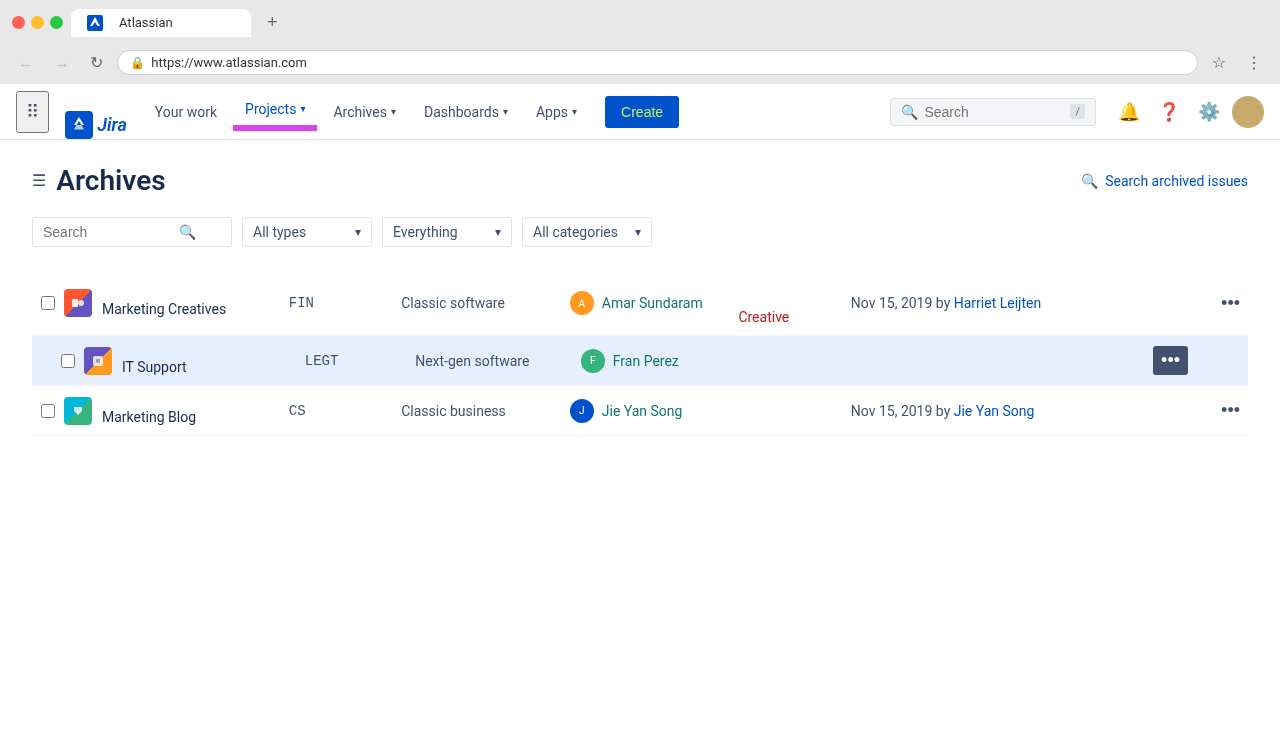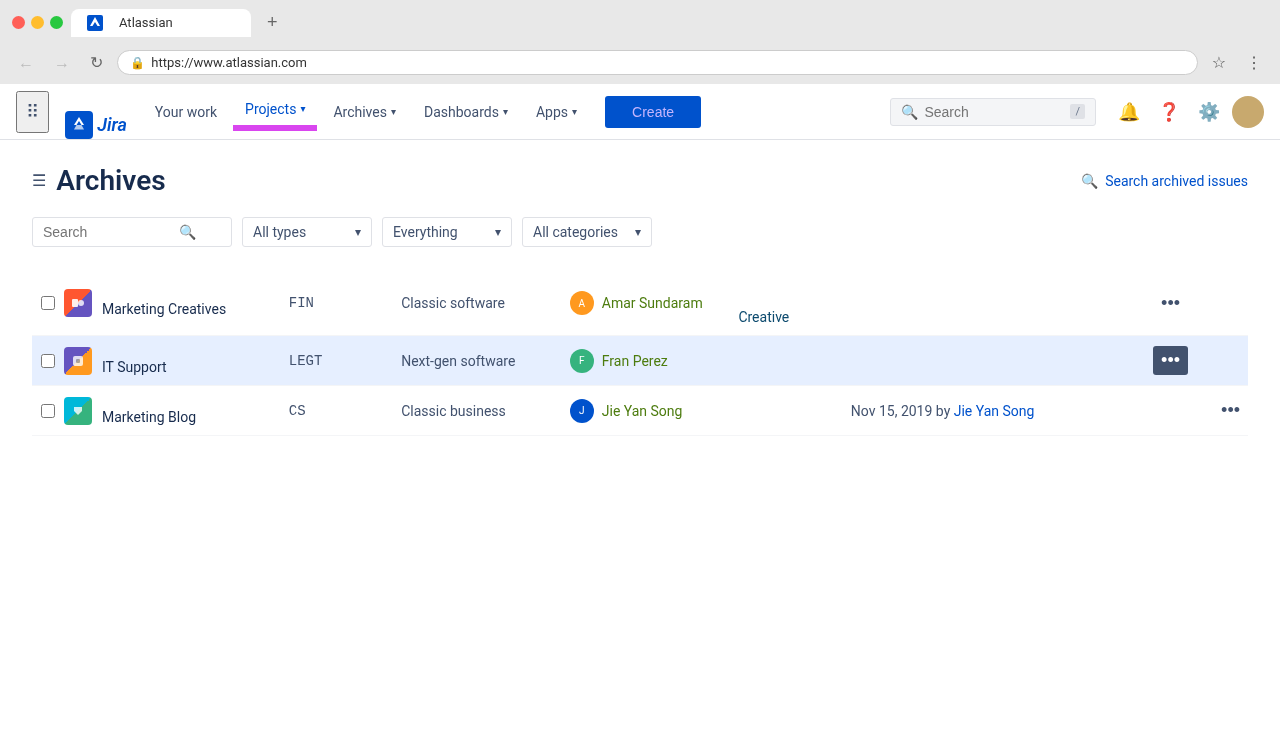--- a/index.html
+++ b/index.html
@@ -26,21 +26,21 @@
     
     .app-header { background: white; border-bottom: 1px solid #dfe1e6; display: flex; align-items: center; padding: 0 16px; height: 56px; gap: 16px; position: relative; }
     .grid-icon { color: #42526e; font-size: 18px; cursor: pointer; padding: 8px; }
     .jira-logo { display: flex; align-items: center; gap: 4px; text-decoration: none; margin-top: 26px; }
     .jira-logo-icon { width: 28px; height: 28px; background: #0052cc; border-radius: 4px; display: flex; align-items: center; justify-content: center; color: white; font-weight: bold; font-size: 14px; }
     .jira-logo-text { color: #0052cc; font-size: 18px; font-weight: 600; font-style: italic; }
     .nav-links { display: flex; align-items: center; gap: 4px; }
     .nav-link { color: #42526e; text-decoration: none; padding: 8px 12px; border-radius: 3px; font-size: 14px; font-weight: 400; display: flex; align-items: center; gap: 4px; cursor: pointer; white-space: nowrap; }
     .nav-link.active { color: #0052cc; border-bottom: 6px solid #d946ef; border-radius: 0; }
     .nav-link .chevron { font-size: 10px; }
-    .create-btn { background: #0052cc; color: #c4b5fd; border: none; border-radius: 3px; padding: 8px 27px; font-size: 14px; font-weight: 500; cursor: pointer; }
+    .create-btn { background: #0052cc; color: #bef264; border: none; border-radius: 3px; padding: 8px 16px; font-size: 14px; font-weight: 500; cursor: pointer; }
     .header-spacer { flex: 1; }
     .search-box { display: flex; align-items: center; background: #f4f5f7; border: 1px solid #dfe1e6; border-radius: 3px; padding: 5px 10px; gap: 6px; min-width: 200px; cursor: text; }
     .search-box input { border: none; background: none; outline: none; font-size: 14px; color: #42526e; width: 140px; }
     .search-shortcut { background: #dfe1e6; border-radius: 2px; padding: 1px 5px; font-size: 11px; color: #6b778c; }
     .header-icons { display: flex; align-items: center; gap: 4px; }
     .header-icon-btn { background: none; border: none; cursor: pointer; color: #42526e; font-size: 18px; width: 36px; height: 36px; border-radius: 50%; display: flex; align-items: center; justify-content: center; }
     .avatar { width: 32px; height: 32px; border-radius: 50%; background: #c8a96e; cursor: pointer; overflow: hidden; display: flex; align-items: center; justify-content: center; }
 
     
     .page-content { background: white; min-height: calc(100vh - 56px - 70px); padding: 24px 32px; }
@@ -54,35 +54,35 @@
     .filters-row { display: flex; gap: 10px; margin-bottom: 24px; }
     .filter-search { display: flex; align-items: center; border: 1px solid #dfe1e6; border-radius: 3px; background: white; padding: 6px 10px; gap: 6px; min-width: 200px; }
     .filter-search input { border: none; outline: none; font-size: 14px; color: #42526e; width: 130px; }
     .filter-select { display: flex; align-items: center; border: 1px solid #dfe1e6; border-radius: 3px; background: white; padding: 6px 10px; gap: 6px; cursor: pointer; min-width: 130px; color: #42526e; font-size: 14px; justify-content: space-between; }
     .filter-select .dropdown-arrow { margin-left: auto; color: #42526e; font-size: 12px; }
 
     
     .table-wrapper { width: 100%; }
     .table-header-row { display: grid; grid-template-columns: 32px 2fr 1fr 1.5fr 1.5fr 1fr 3fr 60px; align-items: center; padding: 8px 0; border-bottom: 2px solid #dfe1e6; color: #6b778c; font-size: 12px; font-weight: 600; text-transform: none; letter-spacing: 0; }
     .table-row { display: grid; grid-template-columns: 32px 2fr 1fr 1.5fr 1.5fr 1fr 3fr 60px; align-items: center; padding: 10px 0; border-bottom: 1px solid #f4f5f7; }
-    .table-row.active-row { background: #e6efff; }
+    .table-row.active-row { background: #e6efff; padding-left: 20px; }
     .col-check { display: flex; align-items: center; justify-content: center; }
     .col-check input[type="checkbox"] { cursor: pointer; width: 14px; height: 14px; }
     .col-name { display: flex; align-items: flex-end; gap: 10px; }
     .project-icon { width: 28px; height: 28px; border-radius: 4px; display: flex; align-items: center; justify-content: center; font-size: 14px; flex-shrink: 0; }
     .icon-marketing { background: linear-gradient(135deg, #ff5630 50%, #6554c0 50%); }
     .icon-it { background: linear-gradient(135deg, #6554c0 50%, #ff991f 50%); }
     .icon-blog { background: linear-gradient(135deg, #00b8d9 50%, #36b37e 50%); }
     .project-name { color: #172b4d; font-weight: 400; }
     .col-key { color: #42526e; font-family: Liberation Mono, monospace; }
     .col-type { color: #42526e; }
     .col-lead { display: flex; align-items: center; gap: 8px; }
     .lead-avatar { width: 24px; height: 24px; border-radius: 50%; background: #ddd; display: flex; align-items: center; justify-content: center; font-size: 10px; overflow: hidden; flex-shrink: 0; }
-    .lead-name { color: #4d7c0f; cursor: pointer; }
-    .col-category { color: #0c4a6e; margin-top: 28px; }
+    .lead-name { color: #0f766e; cursor: pointer; }
+    .col-category { color: #b91c1c; margin-top: 28px; }
     .col-archived { color: #42526e; }
     .col-actions { display: flex; justify-content: flex-end; align-items: center; }
     .more-btn { background: none; border: none; cursor: pointer; color: #42526e; font-size: 18px; padding: 4px 8px; border-radius: 3px; display: flex; align-items: center; }
     .more-btn-active { background: #42526e; color: white; border-radius: 3px; padding: 4px 8px; }
     .archived-link { color: #0052cc; }
 
     
     .av-amar { background: #ff991f; color: white; }
     .av-fran { background: #36b37e; color: white; }
     .av-jie { background: #0052cc; color: white; }
@@ -219,20 +219,25 @@
         </div>
         <span class="project-name">Marketing Creatives</span>
       </div>
       <div class="col-key">FIN</div>
       <div class="col-type">Classic software</div>
       <div class="col-lead">
         <div class="lead-avatar av-amar">A</div>
         <span class="lead-name">Amar Sundaram</span>
       </div>
       <div class="col-category">Creative</div>
+      <div class="col-archived">
+        <span>Nov 15, 2019</span>
+        <span> by </span>
+        <span class="archived-link">Harriet Leijten</span>
+      </div>
       <div class="col-actions">
         <button class="more-btn">•••</button>
       </div>
     </div>
 
     <div class="table-row active-row">
       <div class="col-check">
         <input type="checkbox" style="">
       </div>
       <div class="col-name">

